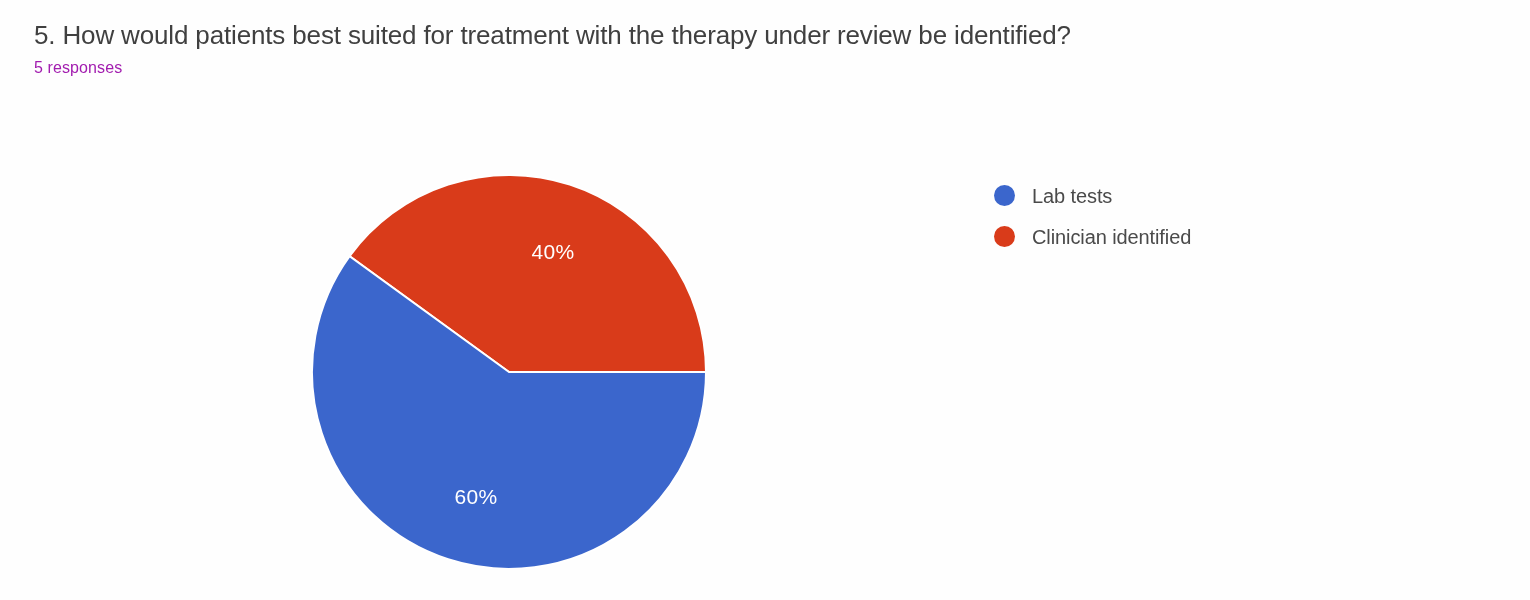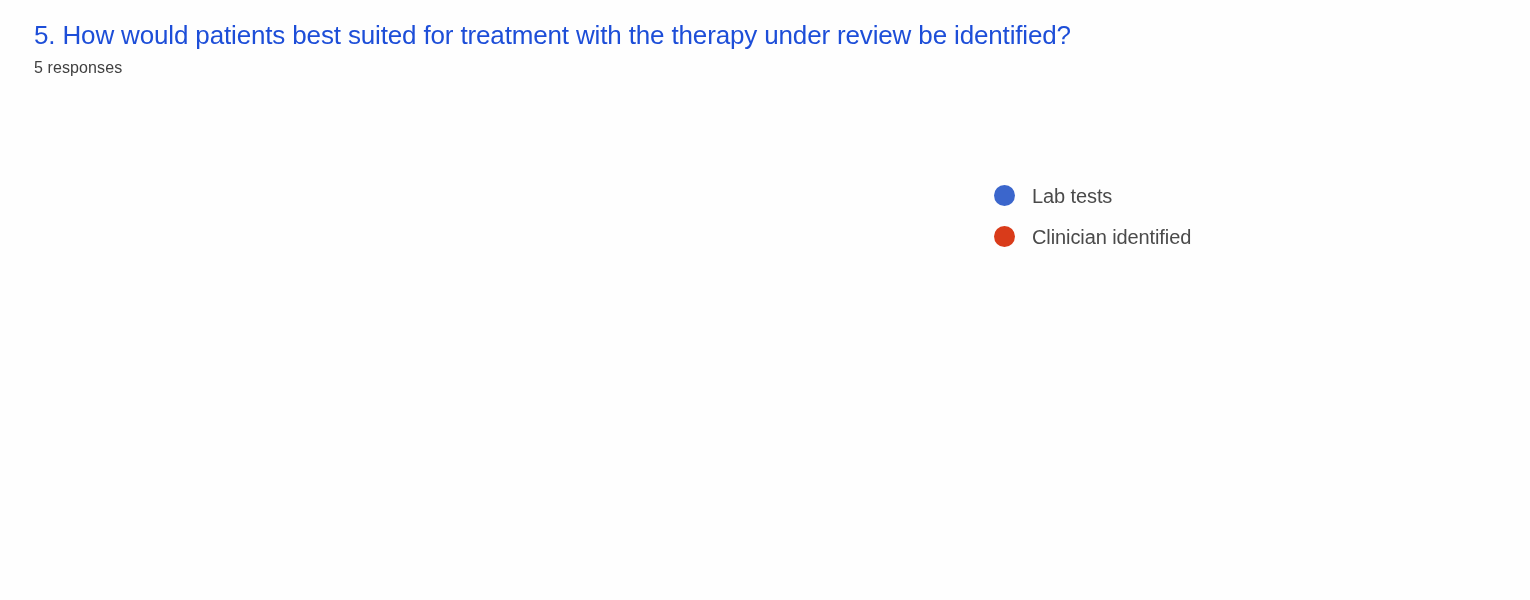--- a/index.html
+++ b/index.html
@@ -21,30 +21,30 @@
   #question-header {
     position: absolute;
     left: 34px;
     top: 18px;
     width: 1460px;
   }
   #question-title {
     font-size: 26px;
     line-height: 34px;
     font-weight: 400;
-    color: #1d4ed8;
+    color: #404040;
     letter-spacing: -0.15px;
     white-space: nowrap;
   }
   #response-count {
     margin-top: 6px;
     font-size: 16px;
     line-height: 20px;
     font-weight: 400;
-    color: #404040;
+    color: #a21caf;
     letter-spacing: 0.1px;
   }
 
   
   #chart-area {
     position: absolute;
     left: 0;
     top: 130px;
     width: 1530px;
     height: 470px;
@@ -102,20 +102,31 @@
 </head>
 <body>
 
 <div id="question-header">
   <div id="question-title">5. How would patients best suited for treatment with the therapy under review be identified?</div>
   <div id="response-count">5 responses</div>
 </div>
 
 <div id="chart-area">
 
+  <div id="pie-chart-wrap">
+    <svg id="pie-svg" viewBox="0 0 394 394">
+
+      <path id="slice-clinician" d="M 197 197 L 394 197 A 197 197 0 0 0 37.6 81.2 Z" fill="#d93b1a" stroke="#ffffff" stroke-width="2"></path>
+
+      <path id="slice-lab" d="M 197 197 L 37.6 81.2 A 197 197 0 1 0 394 197 Z" fill="#3b66cc" stroke="#ffffff" stroke-width="2"></path>
+
+      <text id="label-clinician" class="slice-label" x="241" y="78" text-anchor="middle" dominant-baseline="middle">40%</text>
+      <text id="label-lab" class="slice-label" x="164" y="323" text-anchor="middle" dominant-baseline="middle">60%</text>
+    </svg>
+  </div>
 
   <div id="pie-legend">
 
     <div class="legend-row">
       <span class="legend-swatch" id="swatch-0" style="background: rgb(59, 102, 204);"></span>
       <span class="legend-label">Lab tests</span>
     </div>
 
     <div class="legend-row">
       <span class="legend-swatch" id="swatch-1" style="background: rgb(217, 59, 26);"></span>

